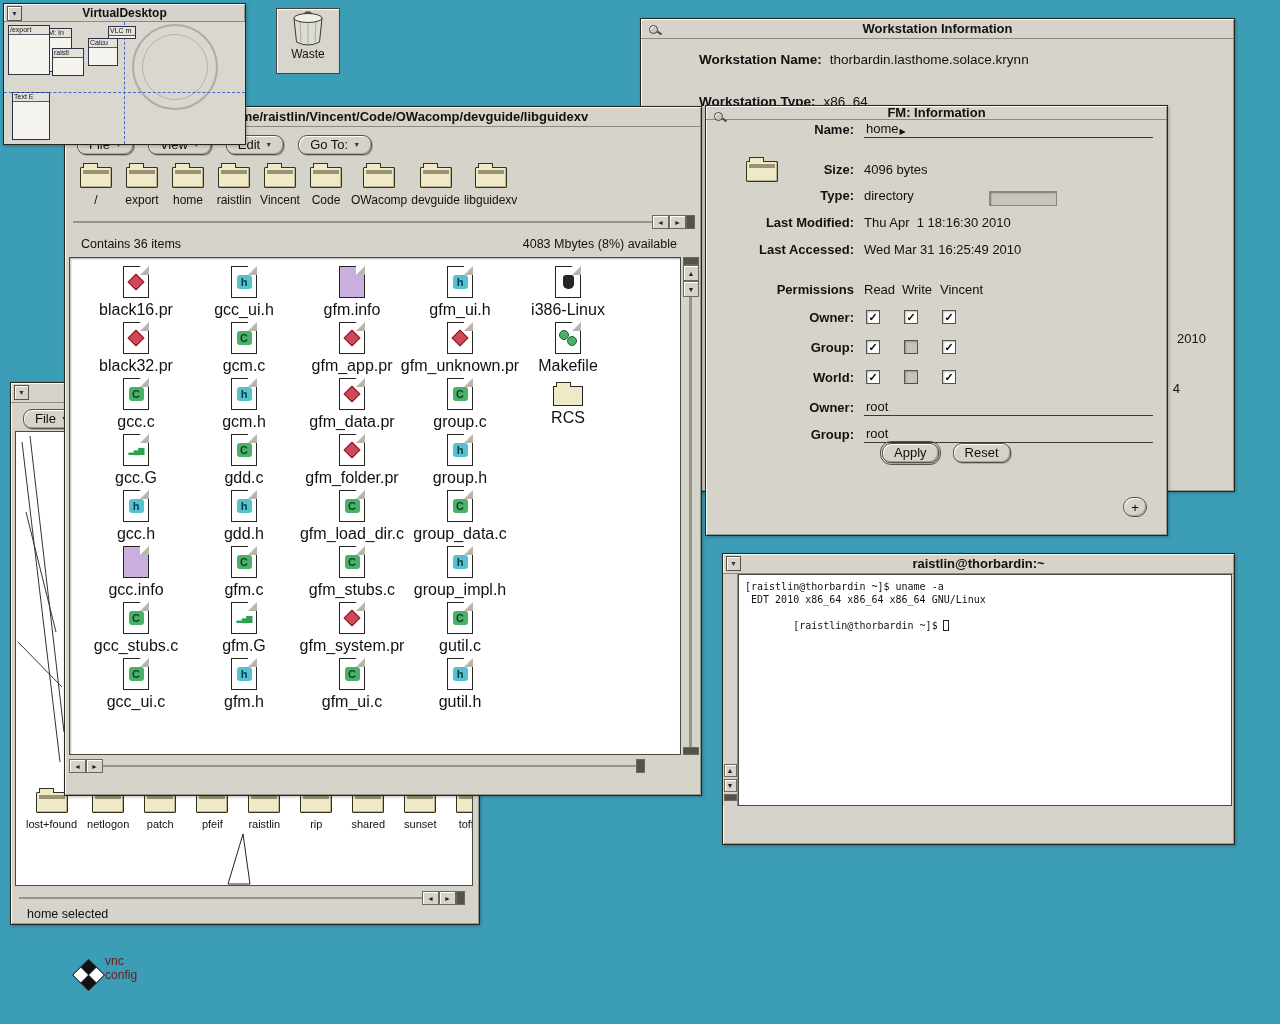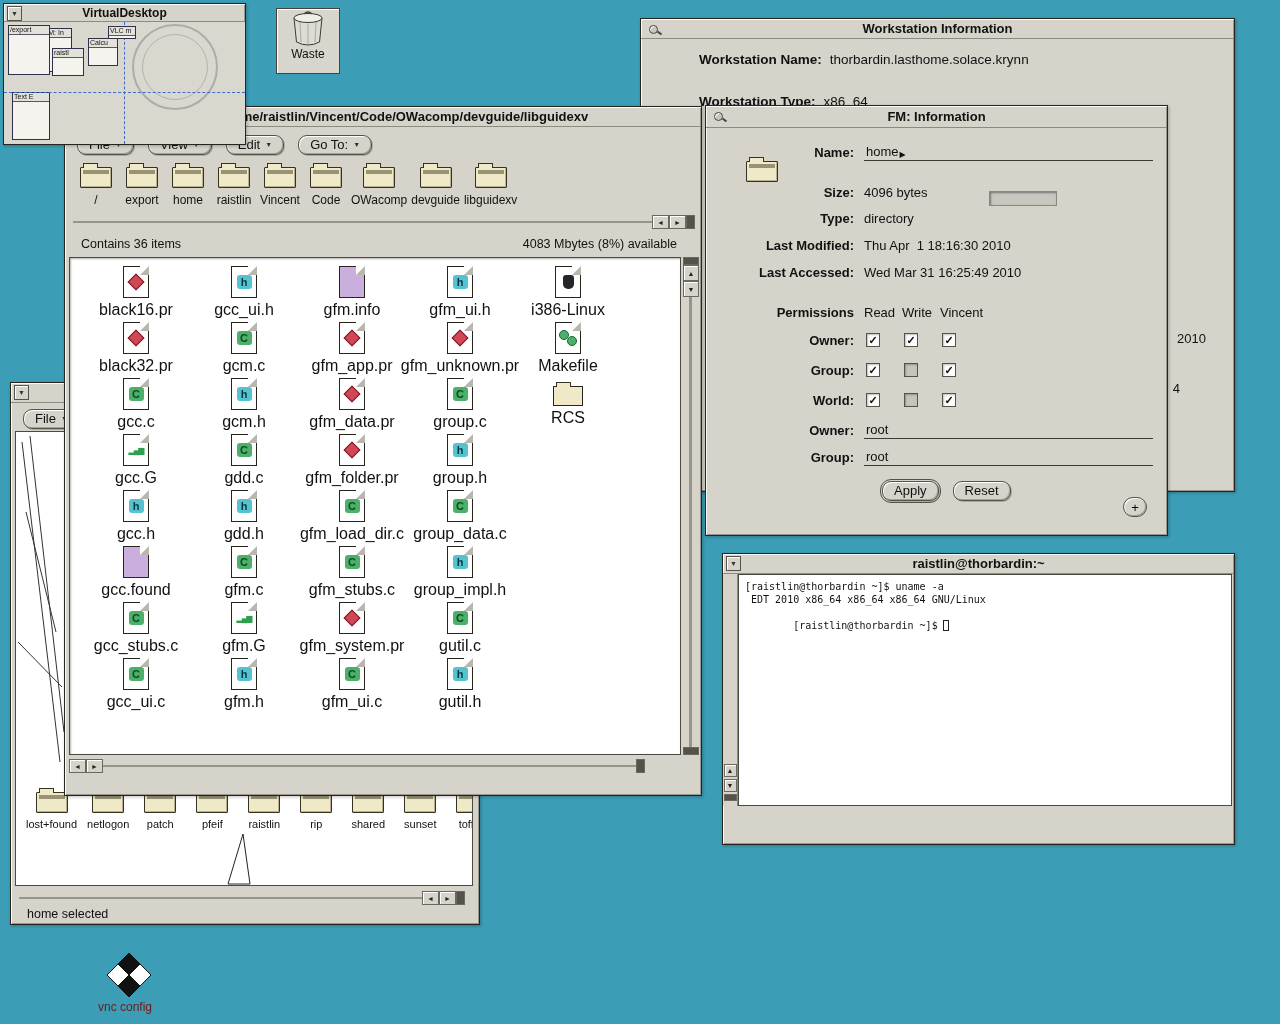--- a/index.html
+++ b/index.html
@@ -95,45 +95,45 @@
   .vd-body div:nth-of-type(2) { left:38px; top:6px; width:30px; height:44px; z-index:1; }
   .vd-body div:nth-of-type(3) { left:48px; top:26px; width:32px; height:28px; z-index:3; }
   .vd-body div:nth-of-type(4) { left:84px; top:16px; width:30px; height:28px; }
   .vd-body div:nth-of-type(5) { left:104px; top:4px; width:28px; height:13px; }
   .vd-body div:nth-of-type(6) { left:8px; top:70px; width:38px; height:48px; }
 
   
   #waste { position:absolute; left:276px; top:8px; width:64px; height:66px; z-index:6; background:#d8d5cc;
            border:1px solid #44423a; box-shadow: inset 1px 1px 0 #fff; display:flex; flex-direction:column; align-items:center; }
   #waste .lbl { font-size:12px; margin-top:-2px; }
-  #vnc { position:absolute; left:80px; top:952px; width:72px; height:72px; z-index:6;
-         display:flex; flex-direction:column; align-items:flex-end; }
+  #vnc { position:absolute; left:72px; top:952px; width:72px; height:72px; z-index:6;
+         display:flex; align-items:flex-start; }
   #vnc .lbl { font-size:12px; margin-top:2px; color:#6b2020; }
 
   
   #wsinfo { left:640px; top:18px; width:595px; height:474px; z-index:2; }
   .wsrow { display:flex; margin-top:11px; padding-left:58px; font-size:13.5px; height:18px; align-items:center; }
   .wsrow + .wsrow { margin-top:24px; }
   .wslbl { font-weight:bold; margin-right:8px; }
   .wfrag { position:absolute; font-size:13px; }
 
   
   #fminfo { left:705px; top:105px; width:463px; height:431px; z-index:4; }
-  #fminfo .tbar { height:22px; }
+  #fminfo .tbar { height:14px; }
   .doc-fold { position:absolute; left:40px; top:55px; }
   .irow { display:flex; align-items:center; min-height:18px; padding-right:0; font-size:13px; }
   .ilbl { width:148px; text-align:right; font-weight:bold; margin-right:10px; flex:0 0 auto; }
   .ufield { flex:1; border-bottom:1px solid #3a3a32; margin-right:14px; padding:0 2px 1px;
             display:flex; align-items:flex-end; white-space:pre; }
   .ival { white-space:pre; }
   .caret { font-size:8px; margin-left:1px; }
   .permcol { width:38px; display:inline-flex; }
   .permcol:last-child { width:auto; }
   .permcols { display:flex; align-items:center; }
-  .mt8{margin-top:8px} .mt9{margin-top:9px} .mt18{margin-top:15px} .mt22{margin-top:22px}
+  .mt8{margin-top:8px} .mt9{margin-top:9px} .mt18{margin-top:0} .mt22{margin-top:22px}
   .permrows { margin-top:10px; }
   .permrows .irow { margin-bottom:12px; }
   .btnrow { padding-left:176px; gap:14px; }
   .ghostbtn { position:absolute; left:283px; top:85px; width:68px; height:15px; background:#c9c6bd;
               border:1px solid #8a877e; box-shadow: inset 1px 1px 2px #777; }
   .plusbtn { position:absolute; right:20px; bottom:18px; width:24px; height:20px; border-radius:10px;
              border:1px solid #55524a; background:#d6d3ca; font-size:13px; font-family:inherit;
              box-shadow: inset 1px 1px 0 #fff, inset -1px -1px 0 #a5a299; }
 
   
@@ -388,21 +388,21 @@
         <div class="ficon" data-kind="h">
           <span class="glyph"></span>
         </div>
         <span class="fname">gcc.h</span>
       </div>
 
       <div class="fcell">
         <div class="ficon" data-kind="info">
           <span class="glyph"></span>
         </div>
-        <span class="fname">gcc.found</span>
+        <span class="fname">gcc.info</span>
       </div>
 
       <div class="fcell">
         <div class="ficon" data-kind="c">
           <span class="glyph"></span>
         </div>
         <span class="fname">gcc_stubs.c</span>
       </div>
 
       <div class="fcell">

